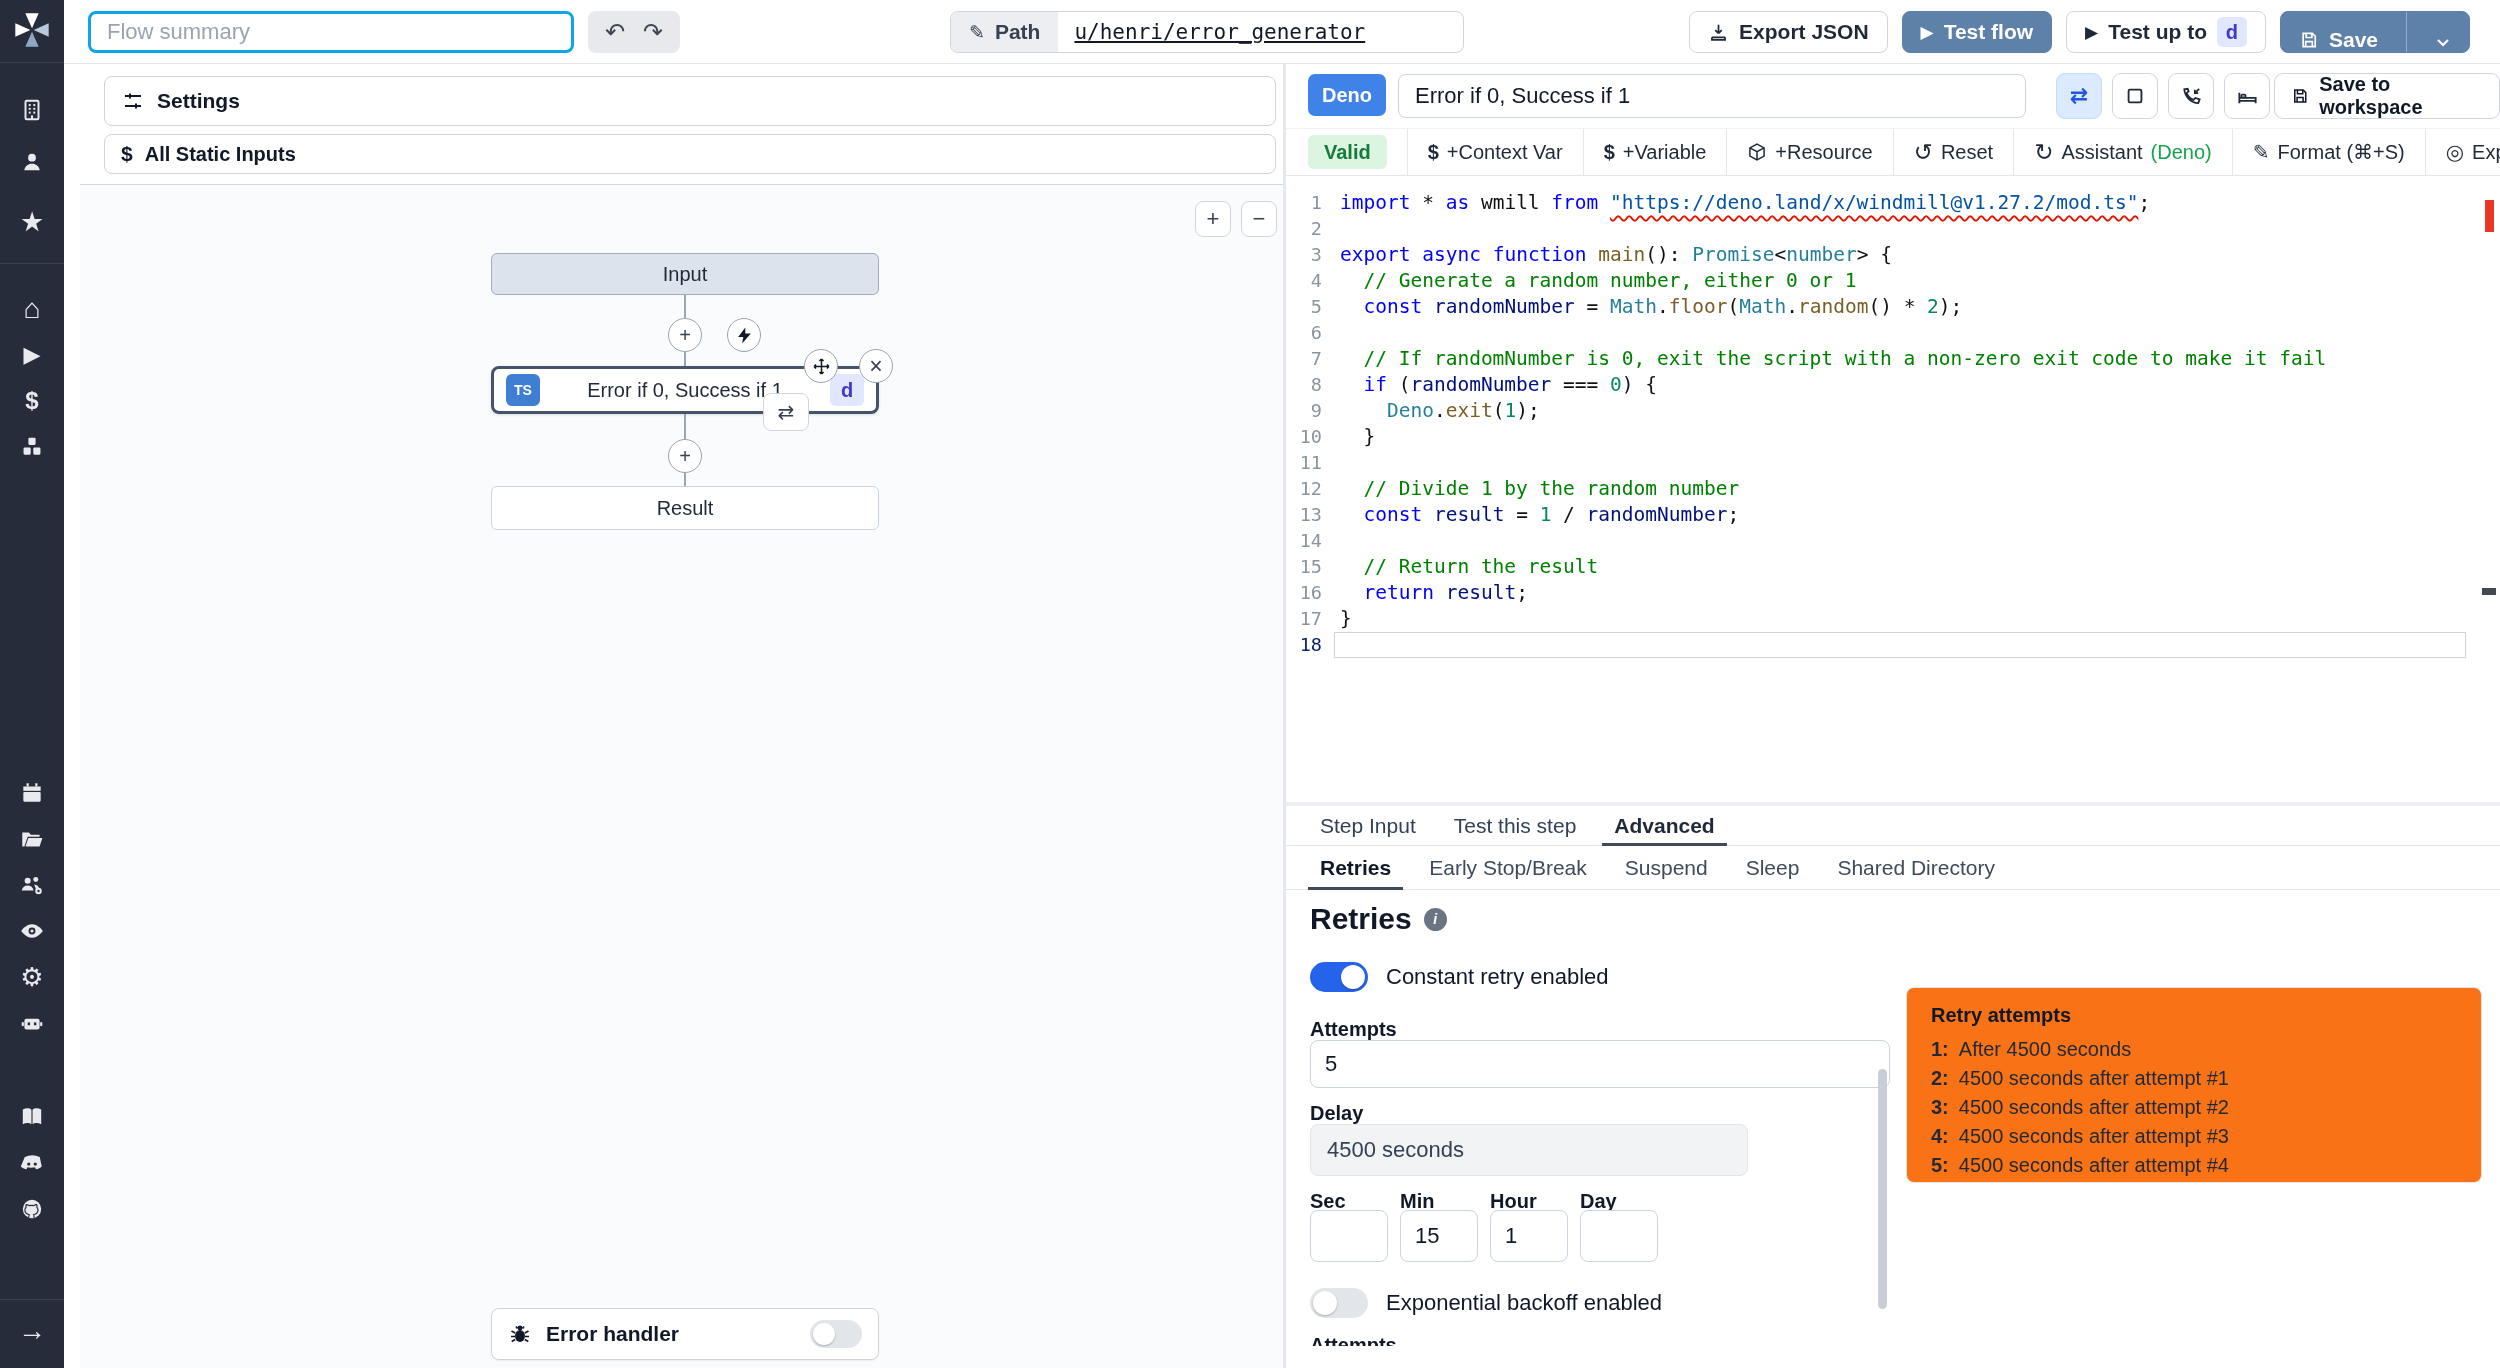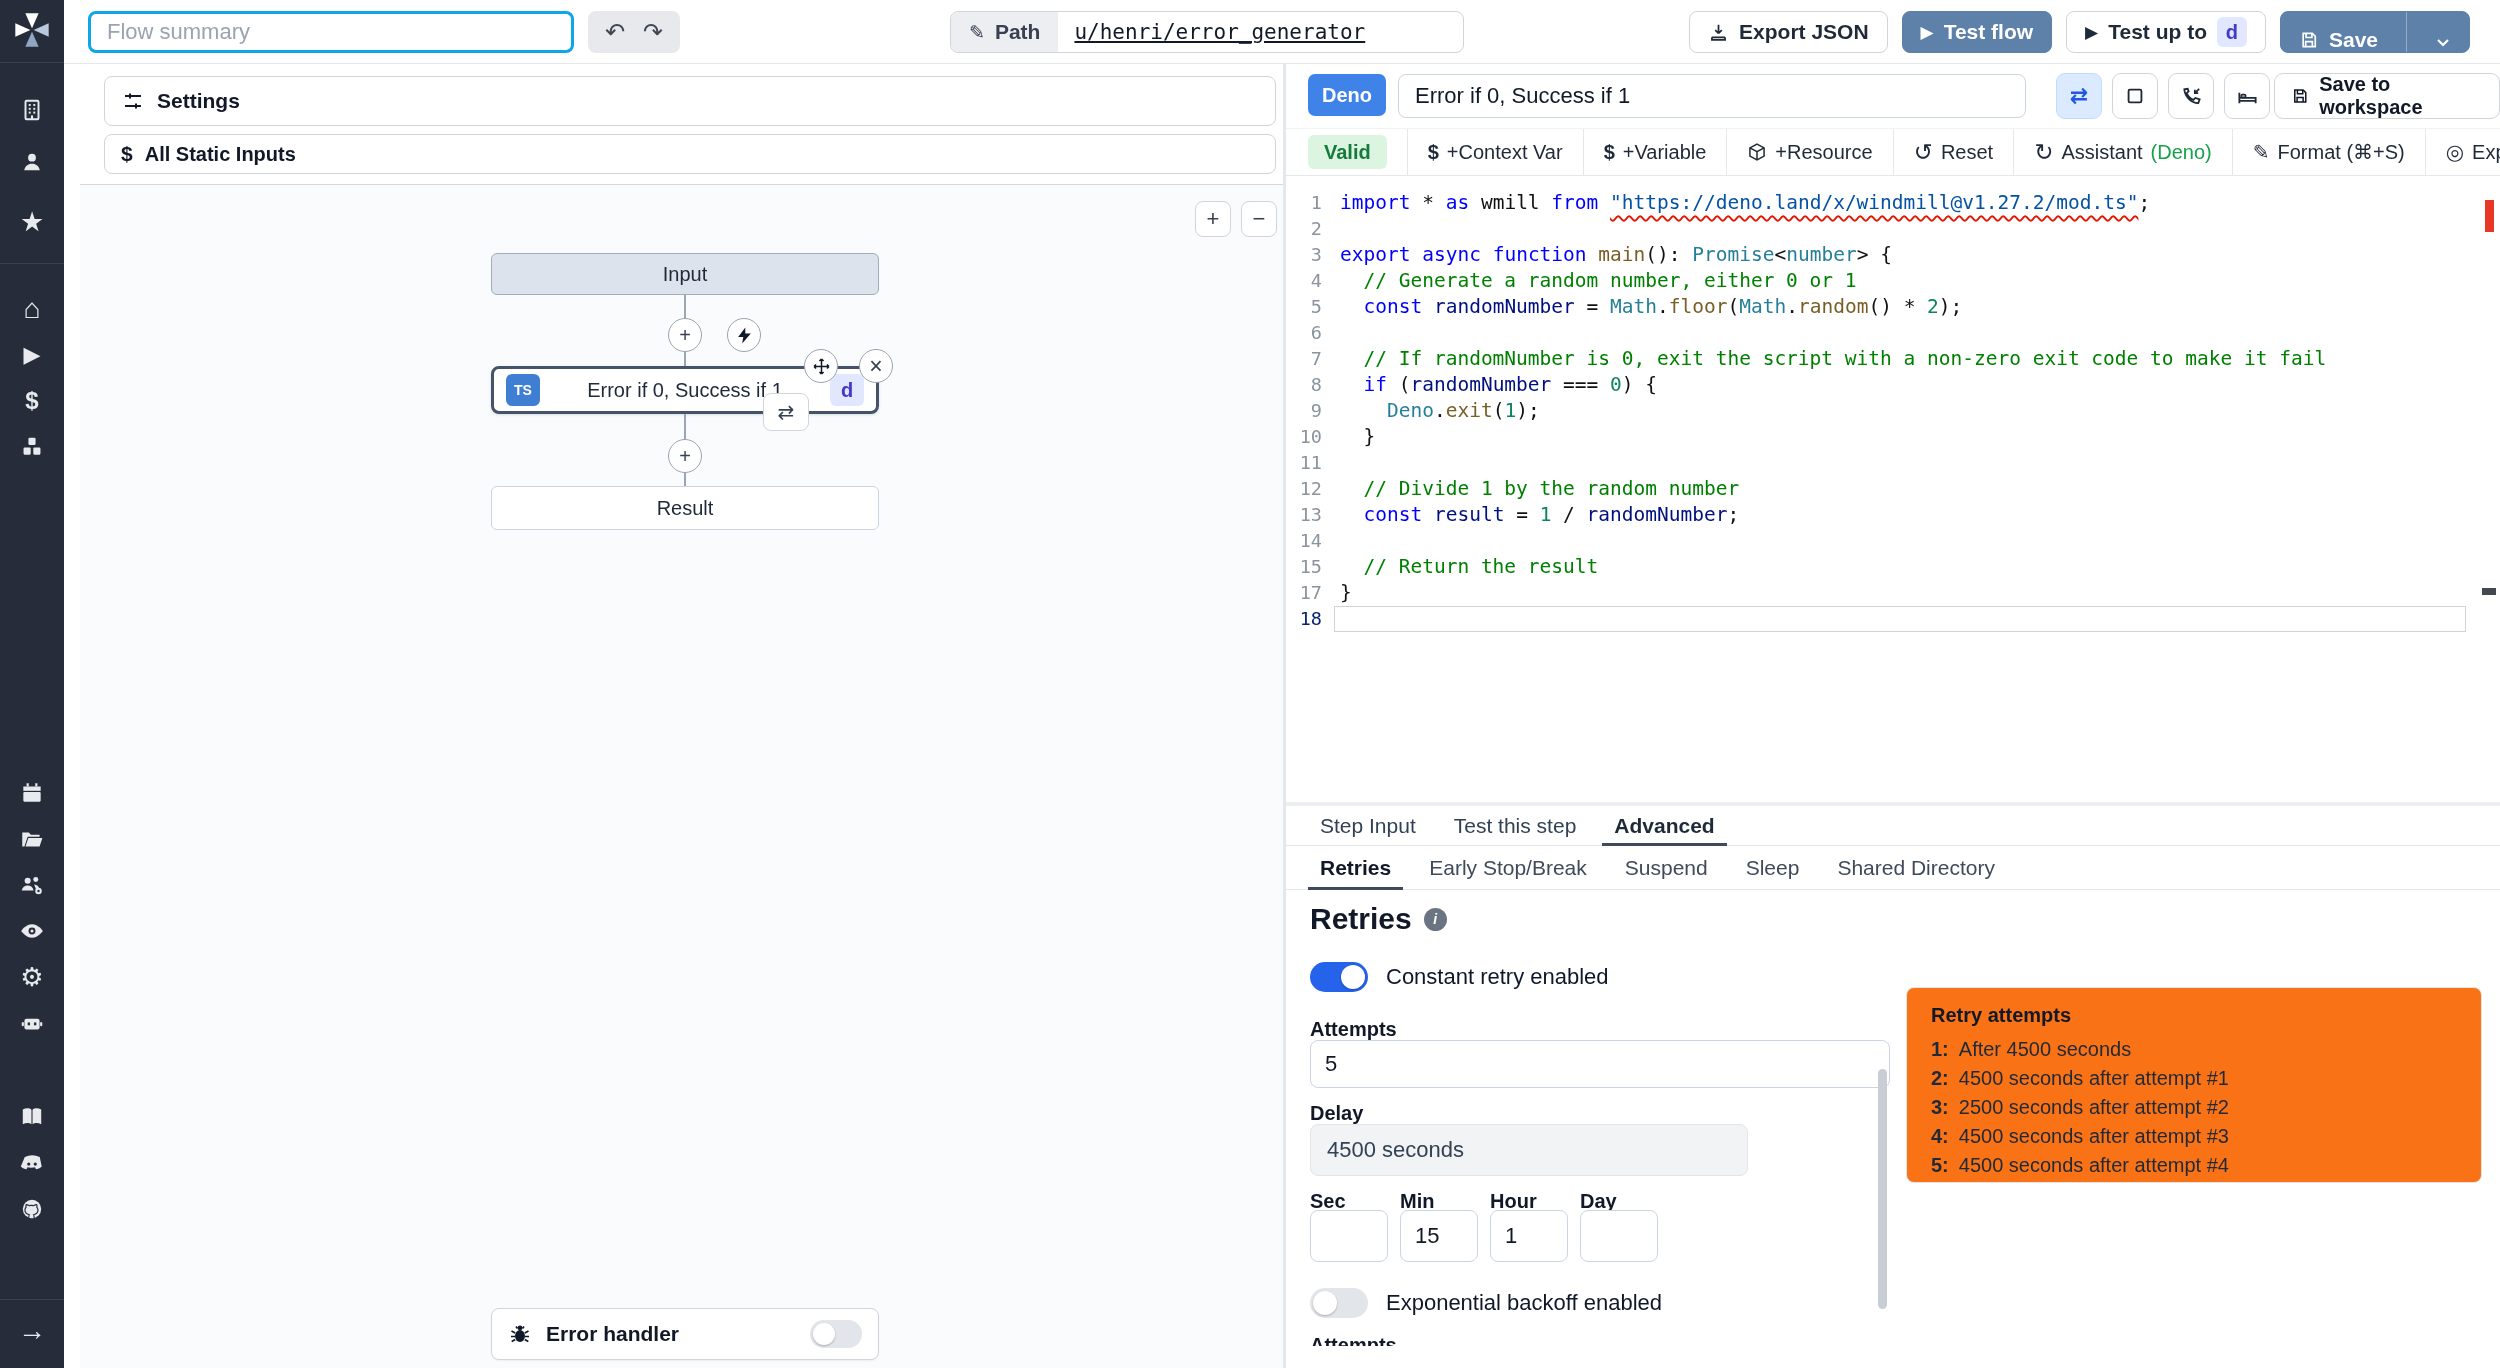--- a/index.html
+++ b/index.html
@@ -550,20 +550,24 @@
           </div>
           <div class="cl">
             <span class="ln">14</span>
             <span class="ct"></span>
           </div>
           <div class="cl">
             <span class="ln">15</span>
             <span class="ct"><span class="tk-c">  // Return the result</span></span>
           </div>
           <div class="cl">
+            <span class="ln">16</span>
+            <span class="ct"><span class="tk-p">  </span><span class="tk-k">return</span><span class="tk-p"> </span><span class="tk-v">result</span><span class="tk-p">;</span></span>
+          </div>
+          <div class="cl">
             <span class="ln">17</span>
             <span class="ct"><span class="tk-p">}</span></span>
           </div>
           <div class="cl active">
             <span class="ln">18</span>
             <span class="ct"></span>
           </div>
         </div>
     </div>
     <div class="ovr-red"></div>
@@ -644,21 +648,21 @@
         <div class="pitem">
             <b>1:</b>
             <span>After 4500 seconds</span>
           </div>
         <div class="pitem">
             <b>2:</b>
             <span>4500 seconds after attempt #1</span>
           </div>
         <div class="pitem">
             <b>3:</b>
-            <span>2500 seconds after attempt #2</span>
+            <span>4500 seconds after attempt #2</span>
           </div>
         <div class="pitem">
             <b>4:</b>
             <span>4500 seconds after attempt #3</span>
           </div>
         <div class="pitem">
             <b>5:</b>
             <span>4500 seconds after attempt #4</span>
           </div>
       </div>

